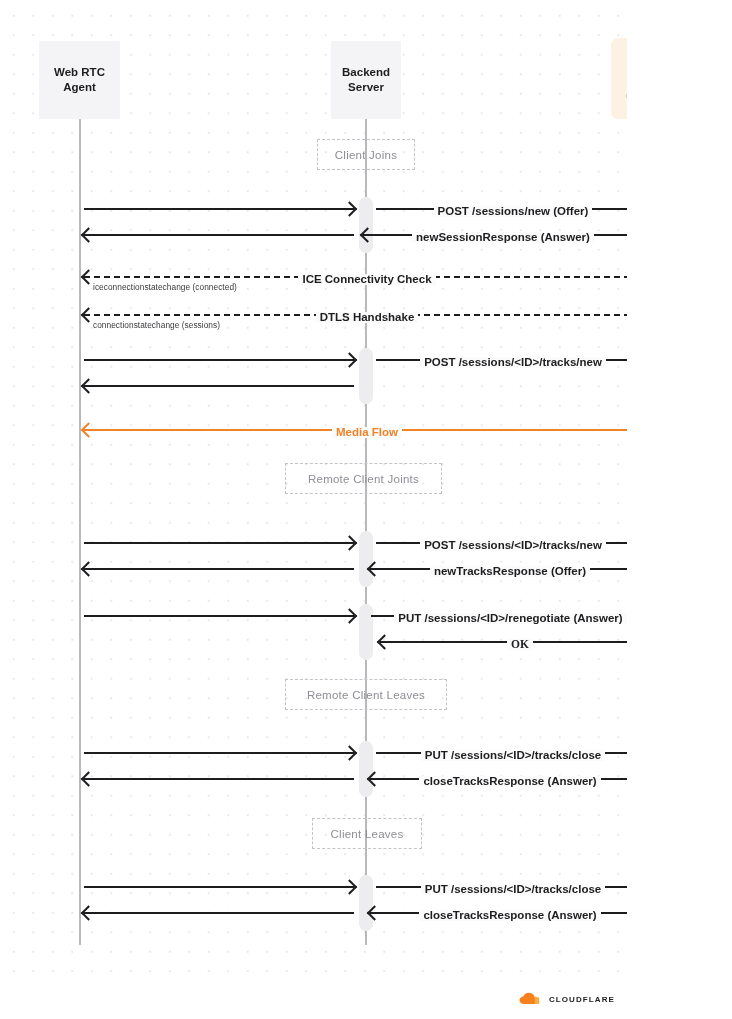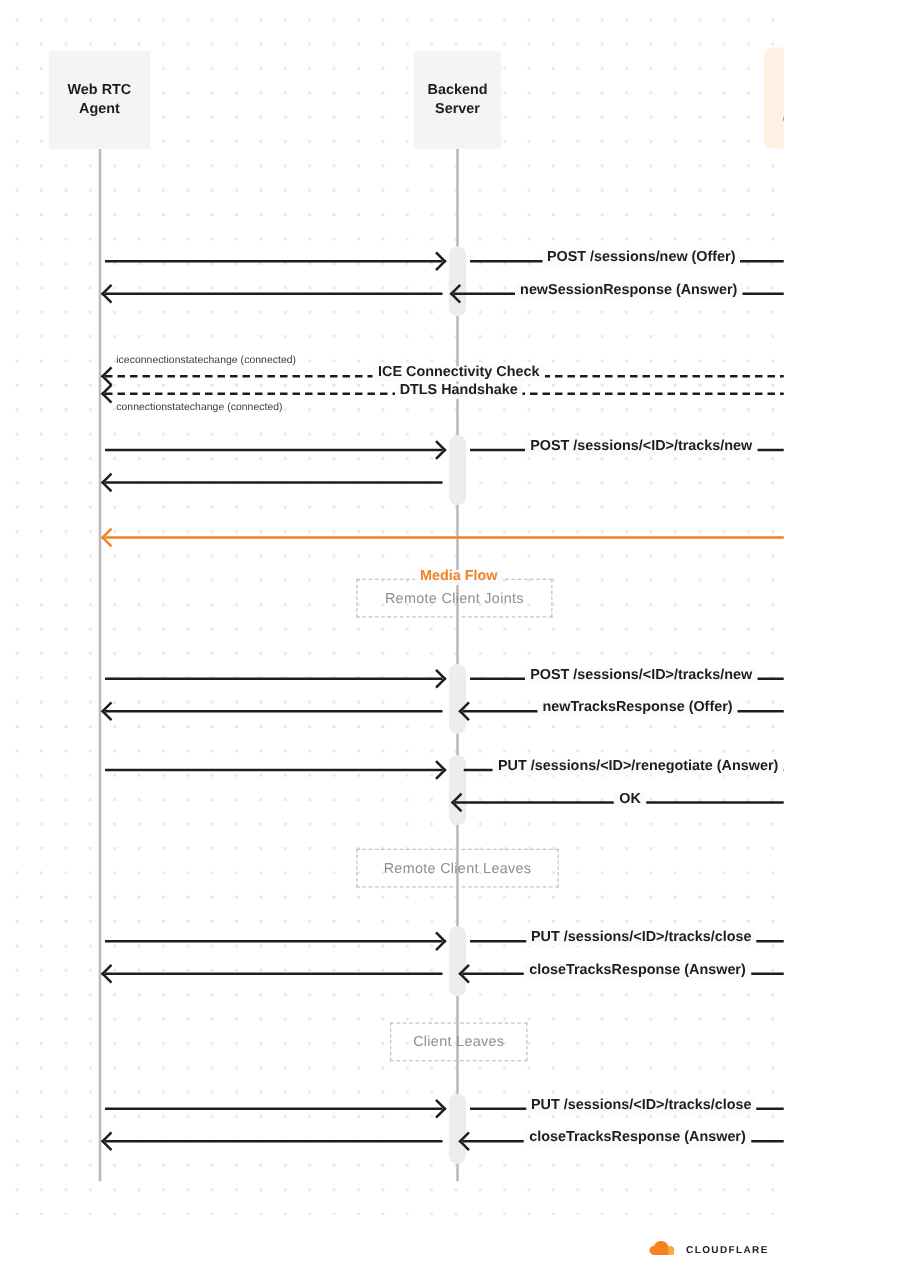--- a/index.html
+++ b/index.html
@@ -127,21 +127,21 @@
     letter-spacing: 0.25px;
     white-space: nowrap;
   }
 
   
   .msg {
     position: absolute;
     height: 16px;
     z-index: 3;
     display: flex;
-    align-items: flex-start;
+    align-items: flex-end;
   }
   .msg .line {
     position: absolute;
     left: 0;
     right: 0;
     top: 50%;
     height: 0;
     border-top: 2px solid #1d1d1f;
     transform: translateY(-1px);
   }
@@ -233,20 +233,23 @@
 
   <div class="actor actor-accent" style="left:611px; top:38px; width:80px; height:81px;">
     <span style="line-height:0;">
       <svg width="34" height="34" viewBox="0 0 24 24" fill="none" stroke="#ef8326" stroke-width="1.9" stroke-linecap="round" stroke-linejoin="round">
         <path d="M6.6 3.2 C5.3 3.2 3.6 4.6 3.3 6.3 c-0.5 3.1 1.6 7.1 4.3 9.8 c2.7 2.7 6.7 4.8 9.8 4.3 c1.7-0.3 3.1-2 3.1-3.3 l-3.6-2.2 l-2.3 2.1 c-1.3-0.5-2.9-1.6-4.1-2.8 c-1.2-1.2-2.3-2.8-2.8-4.1 l2.1-2.3 z"></path>
       </svg>
     </span>
     <div class="actor-label">Calls API</div>
   </div>
 
+  <div class="fragment" style="left:317px; top:139px; width:98px; height:31px;">
+    <span class="fragment-label">Client Joins</span>
+  </div>
 
   <div class="fragment" style="left:285px; top:679px; width:162px; height:31px;">
     <span class="fragment-label">Remote Client Leaves</span>
   </div>
 
   <div class="fragment" style="left:285px; top:463px; width:157px; height:31px;">
     <span class="fragment-label">Remote Client Joints</span>
   </div>
 
   <div class="fragment" style="left:312px; top:818px; width:110px; height:31px;">
@@ -268,35 +271,35 @@
     <div class="line"></div>
     <div class="head left"></div>
     <span class="label empty"></span>
   </div>
   <div class="msg" style="left:363px; width:280px; top:227px;">
     <div class="line"></div>
     <div class="head left"></div>
     <span class="label">newSessionResponse (Answer)</span>
   </div>
 
-  <div class="msg dashed" style="left:84px; width:566px; top:269px;margin-top:24px;">
+  <div class="msg dashed" style="left:84px; width:566px; top:269px;">
     <div class="line"></div>
     <div class="head left"></div>
     <div class="head right"></div>
     <span class="label">ICE Connectivity Check</span>
   </div>
   <div class="sublabel" style="left:93px; top:282px;">iceconnectionstatechange (connected)</div>
 
   <div class="msg dashed" style="left:84px; width:566px; top:307px;">
     <div class="line"></div>
     <div class="head left"></div>
     <div class="head right"></div>
     <span class="label">DTLS Handshake</span>
   </div>
-  <div class="sublabel" style="left:93px; top:320px;">connectionstatechange (connected)</div>
+  <div class="sublabel" style="left:93px; top:320px;">connectionstatechange (sessions)</div>
 
   <div class="msg" style="left:84px; width:270px; top:352px;">
     <div class="line"></div>
     <div class="head right"></div>
     <span class="label empty"></span>
   </div>
   <div class="msg" style="left:376px; width:274px; top:352px;">
     <div class="line"></div>
     <div class="head right"></div>
     <span class="label">POST /sessions/&lt;ID&gt;/tracks/new</span>
@@ -341,21 +344,21 @@
     <div class="line"></div>
     <div class="head right"></div>
     <span class="label empty"></span>
   </div>
   <div class="msg" style="left:371px; width:279px; top:608px;">
     <div class="line"></div>
     <div class="head right"></div>
     <span class="label">PUT /sessions/&lt;ID&gt;/renegotiate (Answer)</span>
   </div>
 
-  <div class="msg" style="left:364px; width:280px; top:634px;">
+  <div class="msg" style="left:380px; width:280px; top:634px;font-family:Liberation Serif, serif;">
     <div class="line"></div>
     <div class="head left"></div>
     <span class="label">OK</span>
   </div>
 
   <div class="msg" style="left:84px; width:270px; top:745px;">
     <div class="line"></div>
     <div class="head right"></div>
     <span class="label empty"></span>
   </div>

